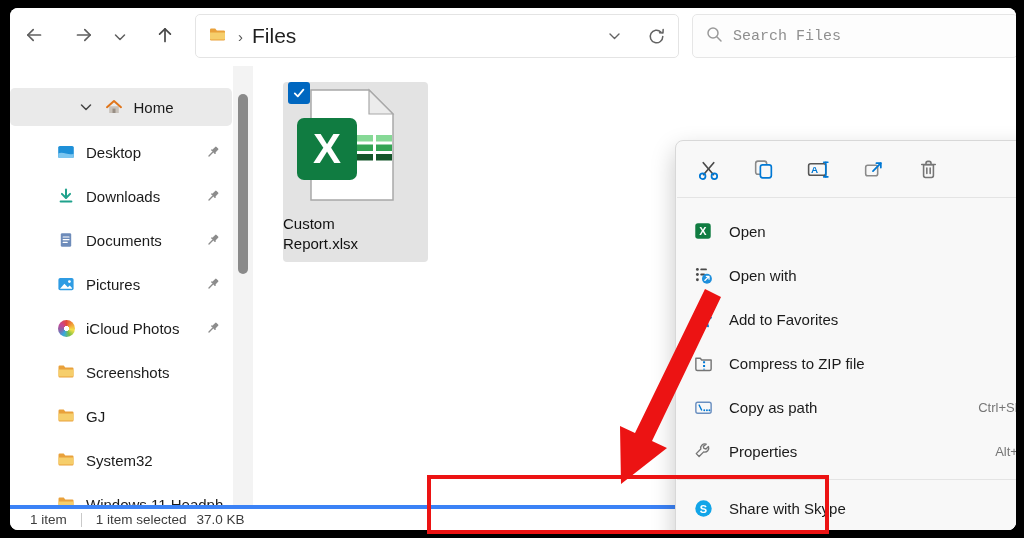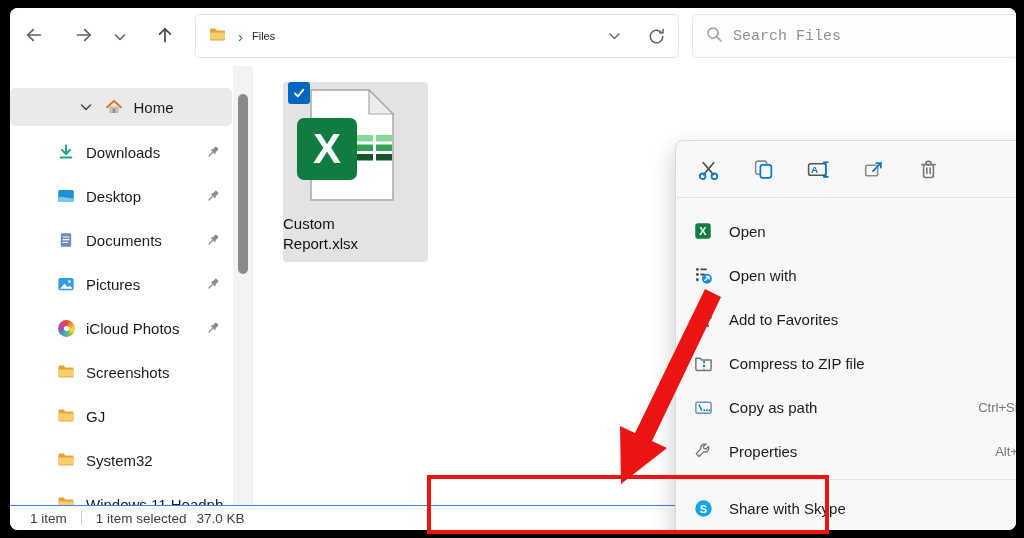--- a/index.html
+++ b/index.html
@@ -8,21 +8,21 @@
   .window{position:absolute;left:10px;top:8px;width:1006px;height:522px;background:#fff;
           border-radius:8px;overflow:hidden;}
   
   .toolbar{position:absolute;left:0;top:0;width:100%;height:58px;background:#fff;display:flex;align-items:center;}
   .navbtn{width:34px;height:30px;display:flex;align-items:center;justify-content:center;border-radius:4px;flex:0 0 auto;}
   .navbtn.back{margin-left:7px}.navbtn.fwd{margin-left:16px}
   .navbtn.chv{width:26px;margin-left:6px}.navbtn.up{margin-left:15px}
   .addressbar{position:absolute;left:185px;top:6px;width:484px;height:44px;border:1px solid #e4e4e4;
               border-radius:5px;background:#fff;display:flex;align-items:center;padding:0 12px;box-sizing:border-box;}
   .crumb-sep{color:#555;font-size:15px;margin:0 9px 0 11px;}
-  .crumb-loc{color:#1f1f1f;font-size:11px;}
+  .crumb-loc{color:#1f1f1f;font-size:21px;}
   .addr-caret{margin-left:auto;display:flex;align-items:center;}
   .addr-refresh{margin-left:26px;display:flex;align-items:center;}
   .searchbox{position:absolute;left:682px;top:6px;width:326px;height:44px;border:1px solid #e6e6e6;
              border-radius:5px;background:#fdfdfd;display:flex;align-items:center;padding:0 12px;box-sizing:border-box;}
   .searchbox input{border:none;outline:none;background:transparent;font-size:15px;color:#333;
                    font-family:Liberation Mono, monospace;margin-left:8px;width:230px;}
   .searchbox input::placeholder{color:#8f8f8f;}
   
   .sidebar{position:absolute;left:0;top:58px;width:243px;bottom:25px;background:#fff;overflow:hidden;}
   .sb-track{position:absolute;right:0;top:0;width:20px;height:100%;background:#f3f3f3;}
@@ -50,21 +50,21 @@
   .qa-row{height:56px;display:flex;align-items:center;padding-left:10px;}
   .qa-btn{width:44px;height:40px;display:flex;align-items:center;justify-content:center;margin-right:11px;border-radius:4px;}
   .sep{height:1px;background:#e4e4e4;margin:0 1px;}
   .mlist{padding-top:11px;}
   .menu-item{height:44px;display:flex;align-items:center;padding:0 18px 0 16px;}
   .mi-icon{width:22px;height:22px;display:flex;align-items:center;justify-content:center;margin-right:15px;flex:0 0 auto;}
   .mi-label{font-size:15px;color:#1b1b1b;flex:1;}
   .mi-short{font-size:13px;color:#767676;}
   .sep2{height:1px;background:#e4e4e4;margin:6px 1px;}
   
-  .statusbar{position:absolute;left:0;bottom:0;width:100%;height:25px;background:#fff;border-top:1px solid #3b82f6;
+  .statusbar{position:absolute;left:0;bottom:0;width:100%;height:25px;background:#fff;border-top:4px solid #3b82f6;
              display:flex;align-items:center;box-sizing:border-box;}
   .st-text{font-size:13.5px;color:#3c3c3c;}
   .st-div{width:1px;height:14px;background:#c9c9c9;margin:0 14px;}
   .viewbtns{margin-left:auto;display:flex;align-items:center;margin-right:8px;}
   .view-active{width:27px;height:24px;border:2px solid #5aaede;border-radius:4px;background:#fff;
                display:flex;align-items:center;justify-content:center;margin-left:12px;}
   
   .red-rect{position:absolute;left:427px;top:475px;width:402px;height:59px;border:4px solid #ec1313;
             box-sizing:border-box;z-index:55;pointer-events:none;}
   .arrow-overlay{position:absolute;left:0;top:0;width:1024px;height:538px;z-index:60;pointer-events:none;}
@@ -159,47 +159,47 @@
             <rect x="7.5" y="10.6" width="3" height="4.4" fill="#978e84"></rect>
             <path d="M2 9.2 9 3l7 6.2" stroke="#e0751a" stroke-width="2" fill="none" stroke-linecap="round" stroke-linejoin="round"></path>
           </svg>
       </span>
       <span class="sb-home-label">Home</span>
     </div>
 
     <div class="sb-row">
       <span class="sb-icon">
         <svg width="18" height="18" viewBox="0 0 18 18">
-            <g stroke="#1fa28c" stroke-width="2" fill="none" stroke-linecap="round" stroke-linejoin="round">
-              <line x1="9" y1="2.5" x2="9" y2="10.6"></line>
-              <polyline points="4.9,6.9 9,11 13.1,6.9"></polyline>
-              <line x1="3.6" y1="14.6" x2="14.4" y2="14.6"></line>
-            </g>
-          </svg>
-      </span>
-      <span class="sb-label">Downloads</span>
+            <rect x="1.2" y="3" width="15.6" height="12" rx="1.6" fill="#1e90d8"></rect>
+            <path d="M1.2 10.5c5-2.4 10.4 2.6 15.6.2v2.7a1.6 1.6 0 0 1-1.6 1.6H2.8a1.6 1.6 0 0 1-1.6-1.6z" fill="#7cc6f0"></path>
+          </svg>
+      </span>
+      <span class="sb-label">Desktop</span>
       <span class="sb-pin">
         <svg width="15" height="15" viewBox="0 0 16 16">
             <g transform="translate(8.2,7.8) rotate(45)" fill="#8c8c8c">
               <rect x="-2.2" y="-7" width="4.4" height="5.6" rx="1"></rect>
               <rect x="-3.2" y="-2" width="6.4" height="1.7" rx="0.8"></rect>
               <rect x="-0.7" y="-0.3" width="1.4" height="6.6" rx="0.7"></rect>
             </g>
           </svg>
       </span>
     </div>
 
     <div class="sb-row">
       <span class="sb-icon">
         <svg width="18" height="18" viewBox="0 0 18 18">
-            <rect x="1.2" y="3" width="15.6" height="12" rx="1.6" fill="#1e90d8"></rect>
-            <path d="M1.2 10.5c5-2.4 10.4 2.6 15.6.2v2.7a1.6 1.6 0 0 1-1.6 1.6H2.8a1.6 1.6 0 0 1-1.6-1.6z" fill="#7cc6f0"></path>
-          </svg>
-      </span>
-      <span class="sb-label">Desktop</span>
+            <g stroke="#1fa28c" stroke-width="2" fill="none" stroke-linecap="round" stroke-linejoin="round">
+              <line x1="9" y1="2.5" x2="9" y2="10.6"></line>
+              <polyline points="4.9,6.9 9,11 13.1,6.9"></polyline>
+              <line x1="3.6" y1="14.6" x2="14.4" y2="14.6"></line>
+            </g>
+          </svg>
+      </span>
+      <span class="sb-label">Downloads</span>
       <span class="sb-pin">
         <svg width="15" height="15" viewBox="0 0 16 16">
             <g transform="translate(8.2,7.8) rotate(45)" fill="#8c8c8c">
               <rect x="-2.2" y="-7" width="4.4" height="5.6" rx="1"></rect>
               <rect x="-3.2" y="-2" width="6.4" height="1.7" rx="0.8"></rect>
               <rect x="-0.7" y="-0.3" width="1.4" height="6.6" rx="0.7"></rect>
             </g>
           </svg>
       </span>
     </div>

